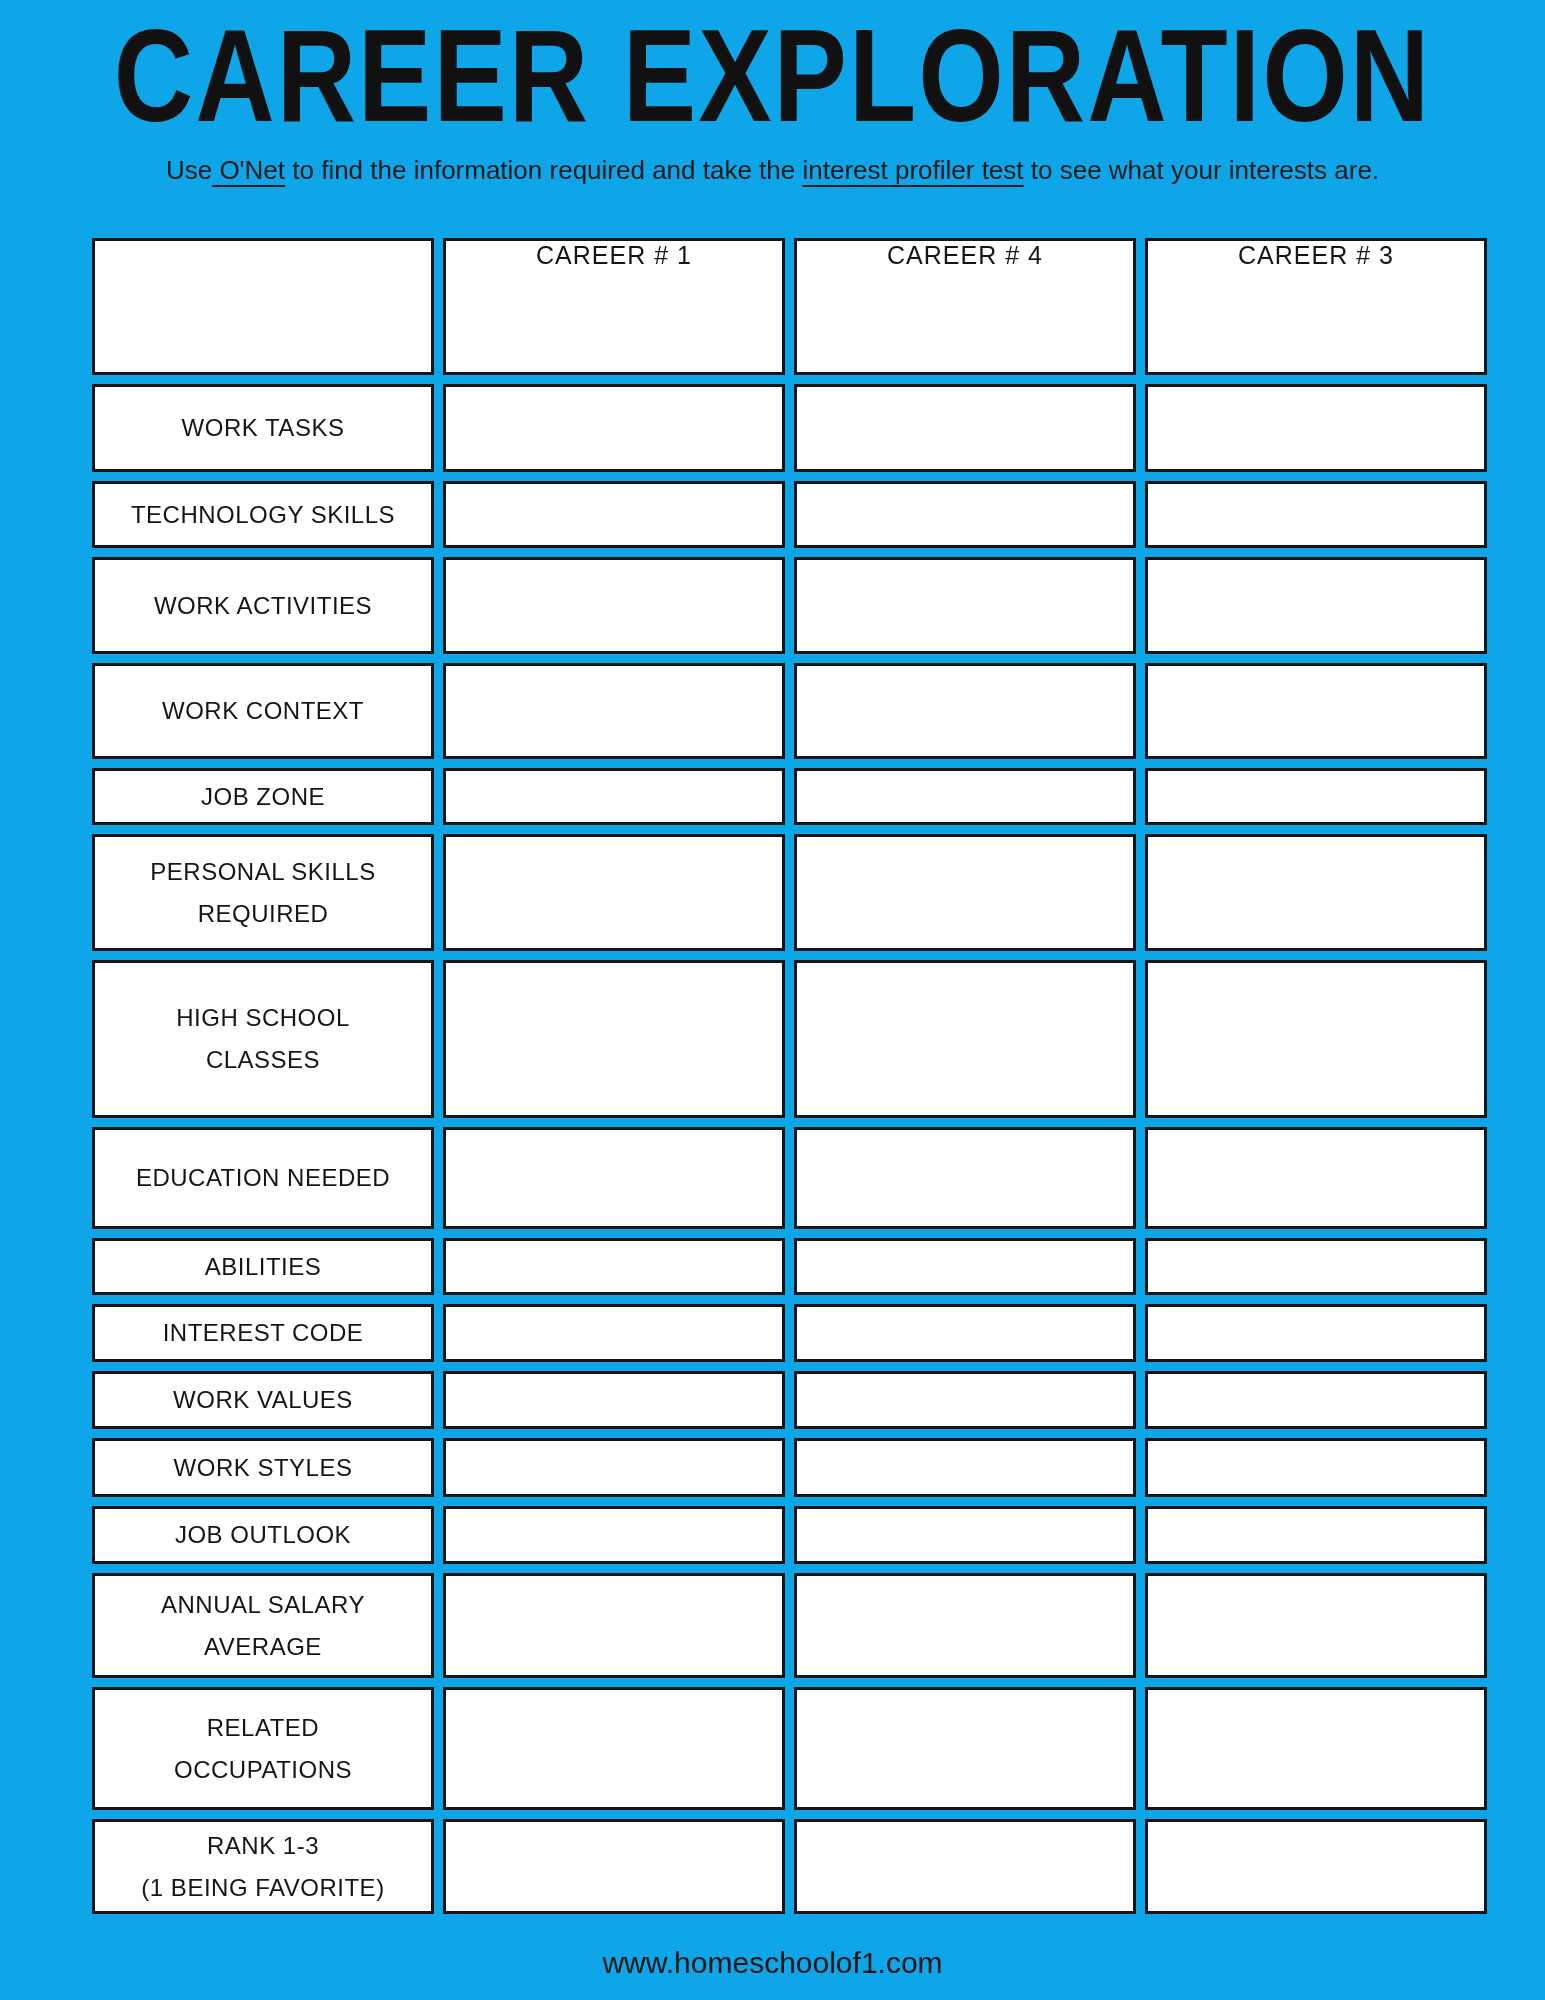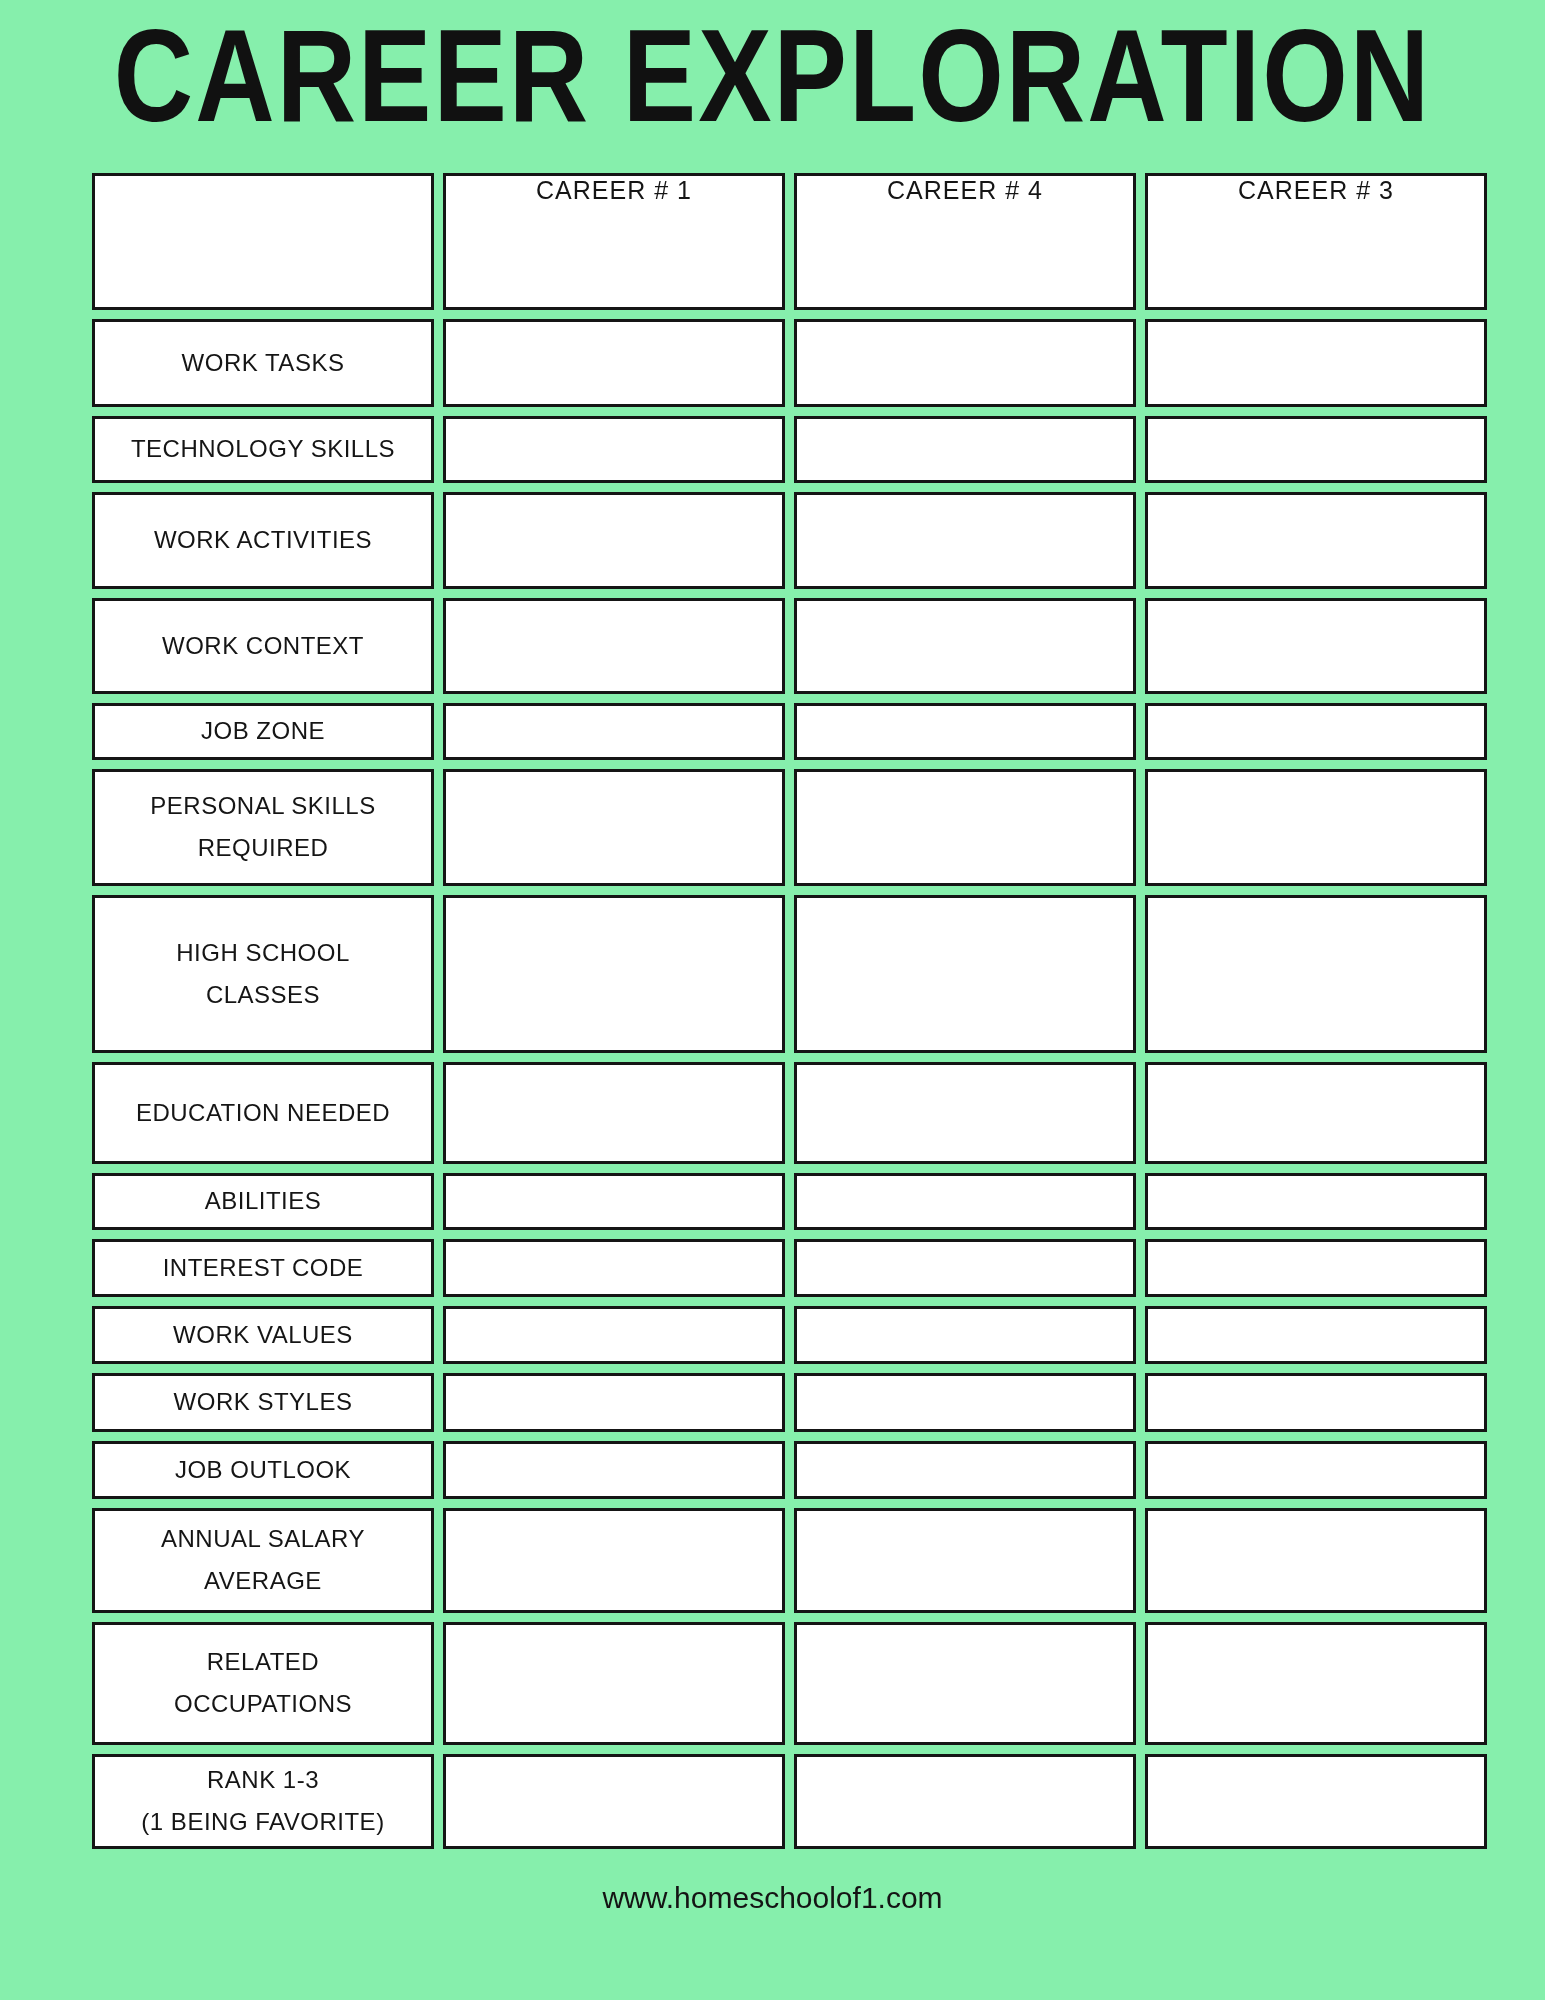--- a/index.html
+++ b/index.html
@@ -1,19 +1,19 @@
 <!DOCTYPE html>
 <html><head>
 <meta charset="utf-8">
 <style>
   html,body{margin:0;padding:0;background:#ffffff;}
   .page{
     position:relative;
     width:1545px;height:2000px;
-    background:#86efac;
+    background:#0ea5e9;
     overflow:hidden;
     font-family:"Liberation Sans",sans-serif;
     color:#111111;
   }
   .title{
     margin:6px 0 0 0;
     text-align:center;
     font-size:110px;
     font-weight:600;
     letter-spacing:2px;
@@ -75,20 +75,21 @@
     color:#141414;
   }
 </style>
 </head>
 <body>
 
 <div class="page">
 
   <h1 class="title">CAREER EXPLORATION</h1>
 
+  <p class="subtitle"><span>Use</span><span class="u"> O'Net</span><span> to find the information required and take the </span><span class="u">interest profiler test</span><span> to see what your interests are.</span></p>
 
   <table class="grid">
     <colgroup>
       <col style="width:342px">
         <col style="width:342px">
         <col style="width:342px">
         <col style="width:342px">
     </colgroup>
     <tbody>
         <tr style="height:137px">

